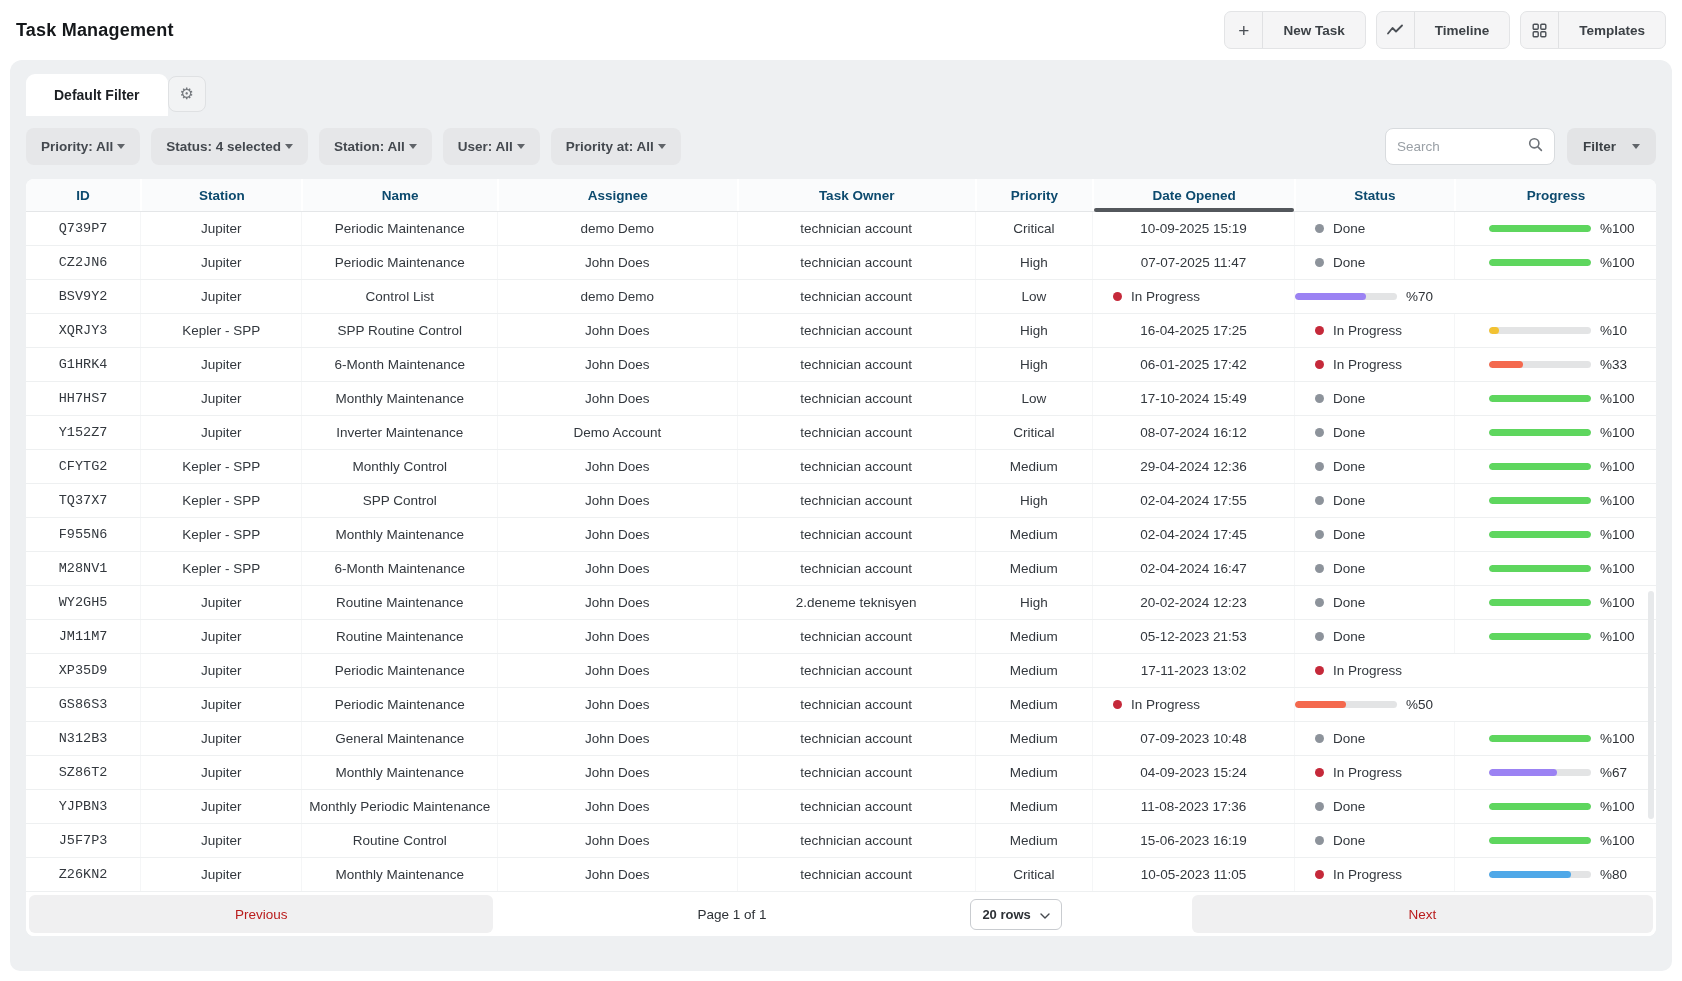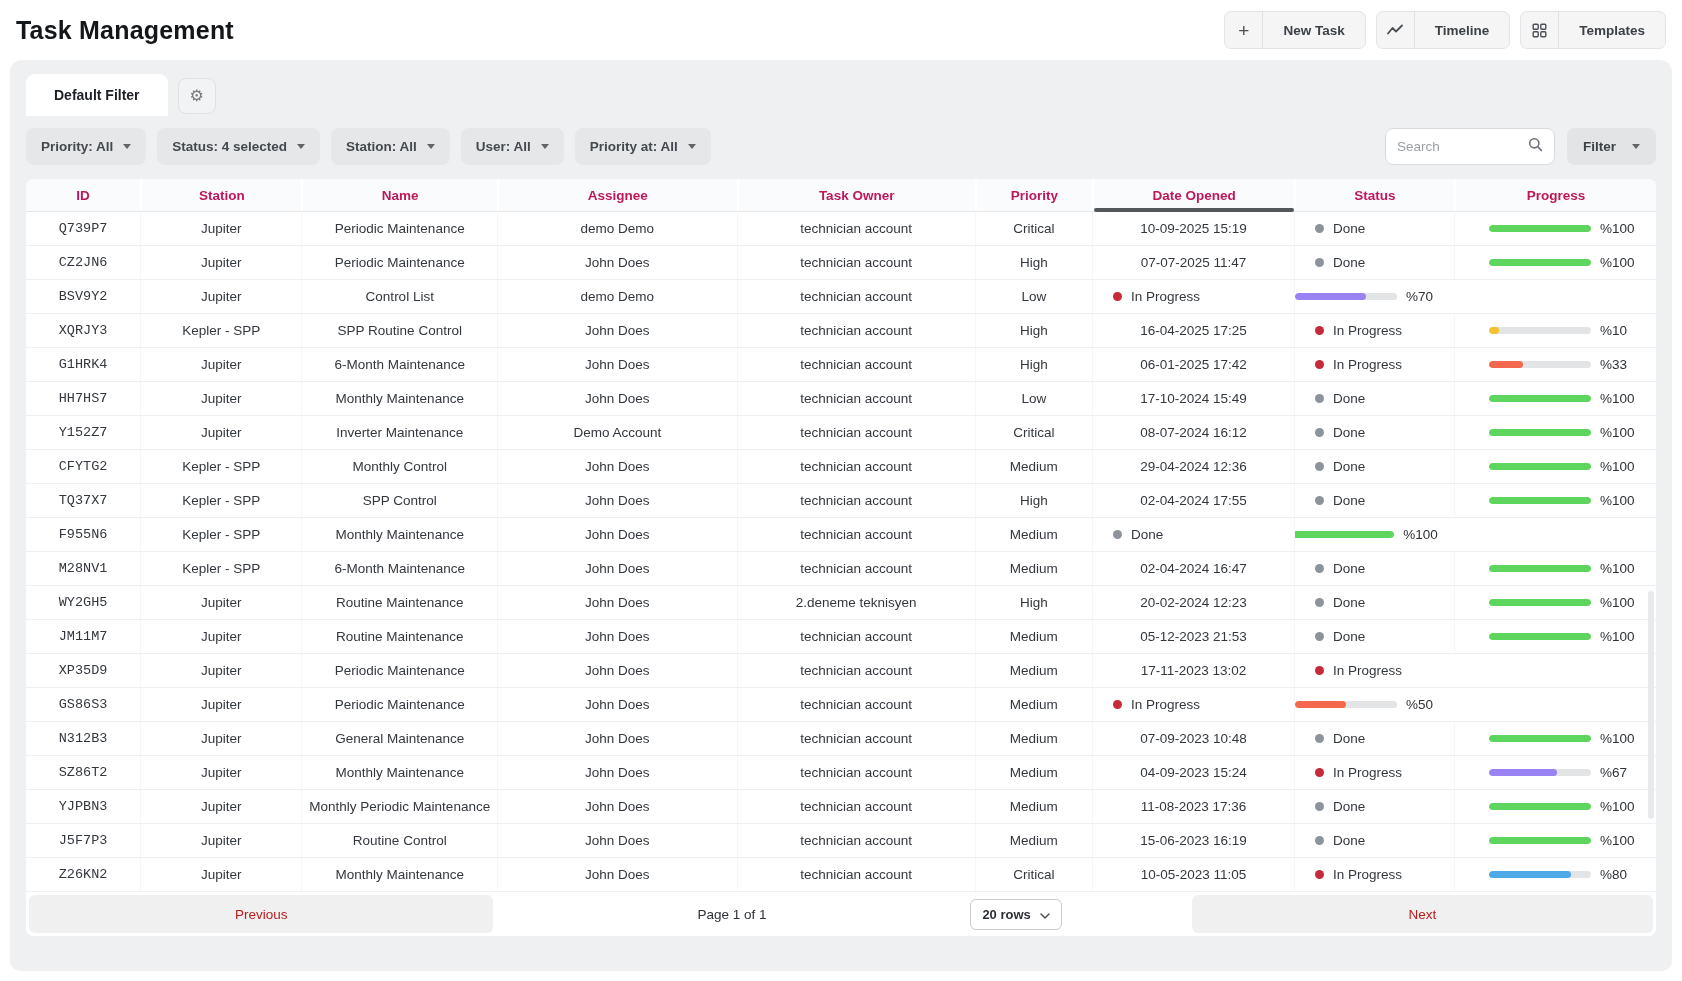--- a/index.html
+++ b/index.html
@@ -1,58 +1,58 @@
 <!DOCTYPE html>
 <html><head>
 <meta charset="utf-8">
 <style>
   * { margin:0; padding:0; box-sizing:border-box; }
   html,body { width:1682px; height:981px; background:#ffffff; overflow:hidden;
               font-family:"Liberation Sans","DejaVu Sans",sans-serif; }
   
   .app-header { height:60px; display:flex; align-items:center; padding:0 16px; background:#fff; }
-  .page-title { font-size:25px; font-weight:800; color:#14171a; letter-spacing:.2px; }
+  .page-title { font-size:18px; font-weight:800; color:#14171a; letter-spacing:.2px; }
   .header-actions { margin-left:auto; display:flex; gap:10px; }
   .hbtn { display:flex; align-items:center; height:38px; background:#f5f5f6; border:1px solid #e3e4e6;
           border-radius:7px; cursor:pointer; font-family:inherit; padding:0; }
   .hbtn .icon-sec { width:38px; height:100%; display:flex; align-items:center; justify-content:center;
                     border-right:1px solid #e0e1e3; color:#4b5056; }
   .hbtn .lbl-sec { padding:0 20px; font-size:13.5px; font-weight:700; color:#3c4146; }
   .plus-glyph { font-size:19px; font-weight:400; line-height:1; color:#4b5056; }
   
   .main { margin:0 10px; height:911px; background:#eef0f2; border-radius:12px 12px 10px 10px;
           padding:14px 16px 0; }
-  .tabs-row { display:flex; align-items:center; gap:10px; height:42px; }
+  .tabs-row { display:flex; align-items:flex-start; height:42px; }
   .tab { background:#fff; border-radius:9px 9px 0 0; height:42px; display:flex; align-items:center;
          padding:0 28px; font-size:14px; font-weight:700; color:#1d2024; cursor:pointer; }
   .gear-tab { margin-top:2px; width:38px; height:36px; background:#f2f3f4; border:1px solid #dfe1e3;
               border-radius:8px; display:flex; align-items:center; justify-content:center; cursor:pointer; }
   .gear-glyph { font-size:16px; color:#75797e; line-height:1; }
   
   .filter-row { display:flex; align-items:center; gap:11px; margin-top:12px; }
-  .fdrop { display:flex; align-items:center; gap:10px; height:37px; padding:0 15px; background:#e6e7e9;
+  .fdrop { display:flex; align-items:center; gap:4px; height:37px; padding:0 15px; background:#e6e7e9;
            border:none; border-radius:8px; font-family:inherit; font-size:13.5px; font-weight:600;
            color:#44494f; cursor:pointer; }
   .caret { width:0; height:0; border-left:4.5px solid transparent; border-right:4.5px solid transparent;
            border-top:5.5px solid #606469; display:inline-block; }
   .filter-right { margin-left:auto; display:flex; gap:12px; align-items:center; }
   .search-box { width:170px; height:37px; background:#fff; border:1px solid #d8dbde; border-radius:8px;
                 display:flex; align-items:center; padding:0 11px; }
   .search-box input { border:none; outline:none; flex:1; font-family:inherit; font-size:13.5px; color:#33383e;
                       background:transparent; min-width:0; }
   .search-box input::placeholder { color:#9aa0a6; }
   .fbtn { display:flex; align-items:center; gap:16px; height:37px; padding:0 16px; background:#e3e4e6;
           border:none; border-radius:8px; font-family:inherit; font-size:13.5px; font-weight:700;
           color:#3c4146; cursor:pointer; }
   
   .table-card { position:relative; margin-top:14px; background:#fff; border-radius:8px; overflow:hidden; }
   .grid-row { display:grid; grid-template-columns:7% 9.9% 12% 14.7% 14.6% 7.2% 12.4% 9.8% auto; }
   .thead { height:33px; background:#fafbfc; border-bottom:1px solid #e4e6e8; }
   .th { display:flex; align-items:center; justify-content:center; font-size:13.5px; font-weight:700;
-        color:#be185d; position:relative; cursor:pointer; border-left:2px solid #ffffff; }
+        color:#0c4a6e; position:relative; cursor:pointer; border-left:2px solid #ffffff; }
   .th:first-child { border-left:none; }
   .th.sorted::after { content:""; position:absolute; left:0; right:0; bottom:-1px; height:4px;
                       background:#53575c; border-radius:2px; }
   .tr { height:34px; border-bottom:1px solid #eef0f1; background:#fff; }
   .td { display:flex; align-items:center; justify-content:center; font-size:13.5px; color:#33383e;
         border-left:1px solid #f5f6f7; white-space:nowrap; overflow:hidden; }
   .td:first-child { border-left:none;font-family:Liberation Mono, monospace; }
   .td-status { justify-content:flex-start; padding-left:20px; gap:9px; }
   .dot { width:9px; height:9px; border-radius:50%; flex:0 0 auto; }
   .td-progress { justify-content:flex-end; padding-right:16px; gap:9px; }
@@ -349,20 +349,21 @@
     </div>
   </div>
 
   <div class="tr grid-row">
     <div class="td">F955N6</div>
     <div class="td">Kepler - SPP</div>
     <div class="td">Monthly Maintenance</div>
     <div class="td">John Does</div>
     <div class="td">technician account</div>
     <div class="td">Medium</div>
+    <div class="td">02-04-2024 17:45</div>
     <div class="td td-status">
       <span class="dot" style="background: rgb(141, 147, 155);"></span>
       <span>Done</span>
     </div>
     <div class="td td-progress">
       <span class="bar">
                 <span class="fill" style="width: 100%; background: rgb(94, 214, 94);"></span>
               </span>
       <span class="pct">%100</span>
     </div>

